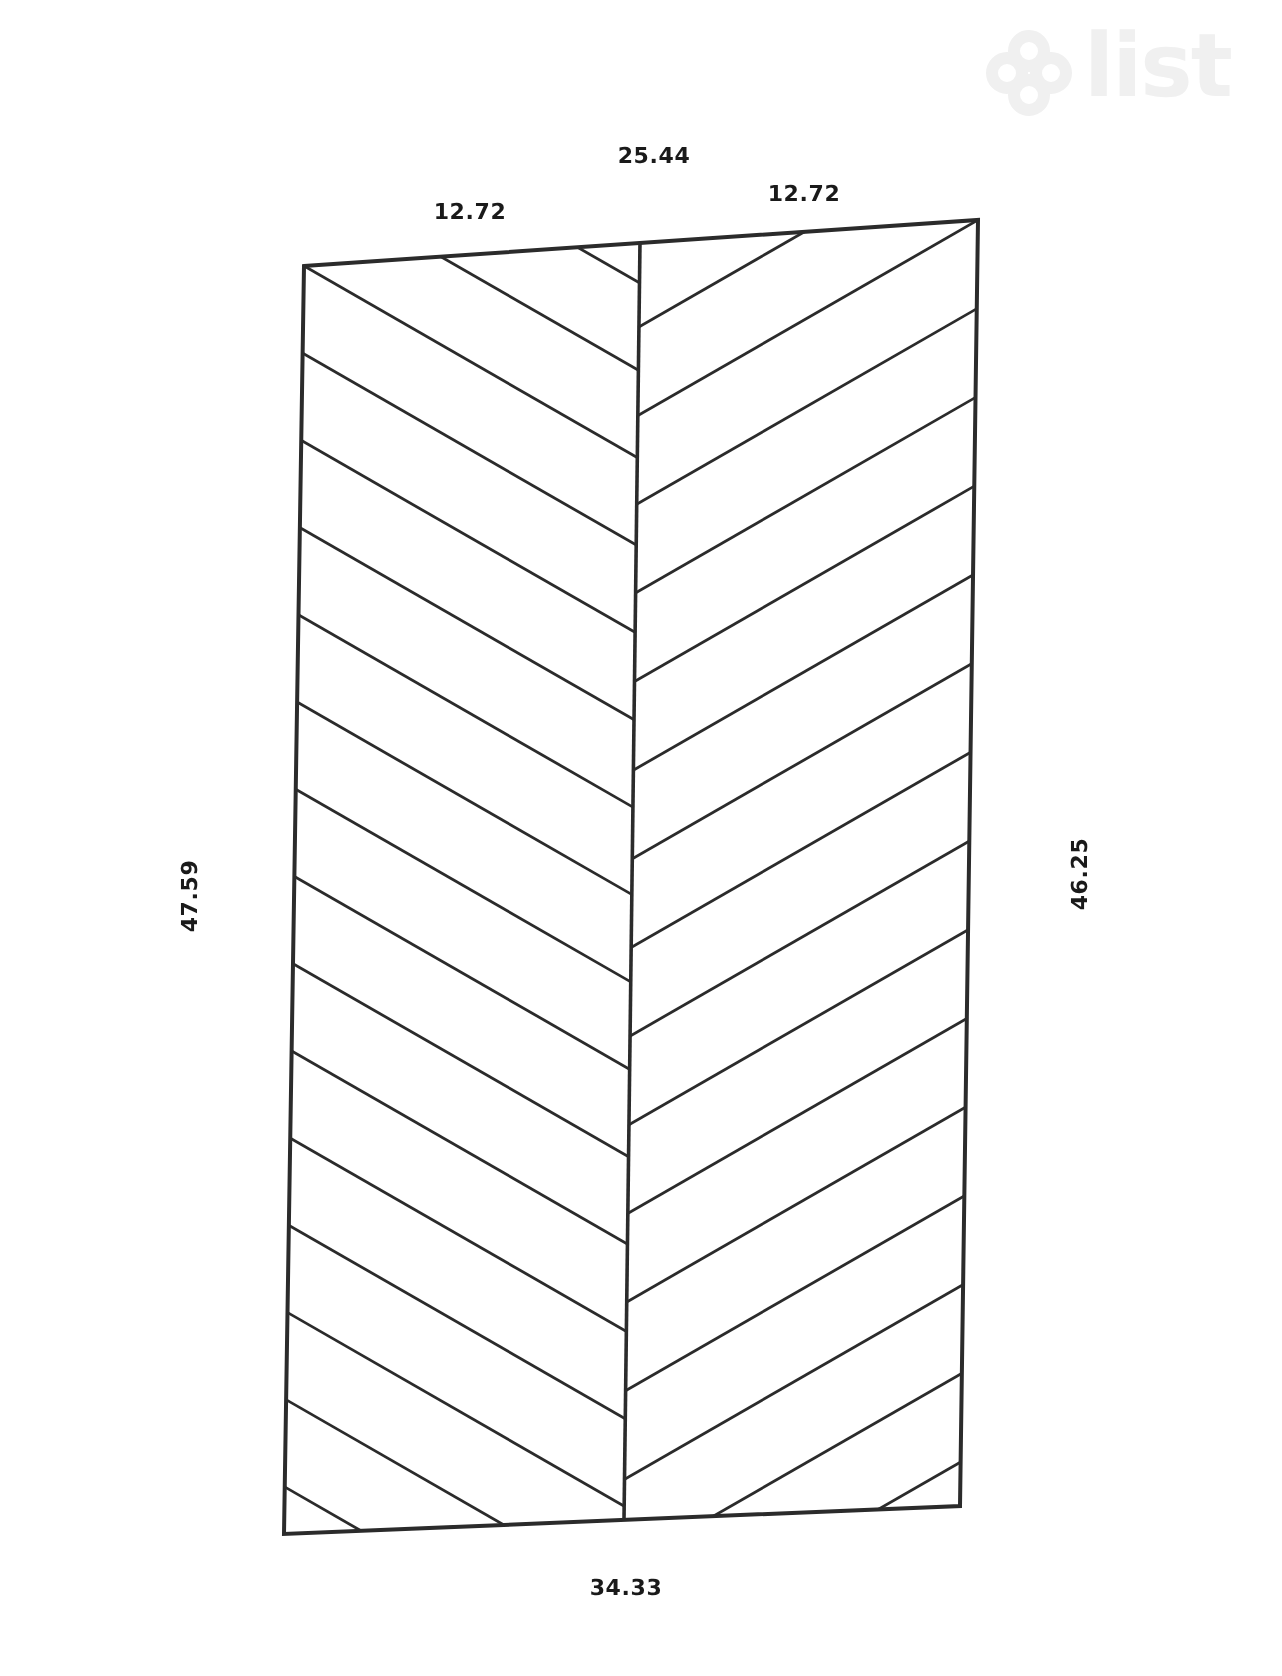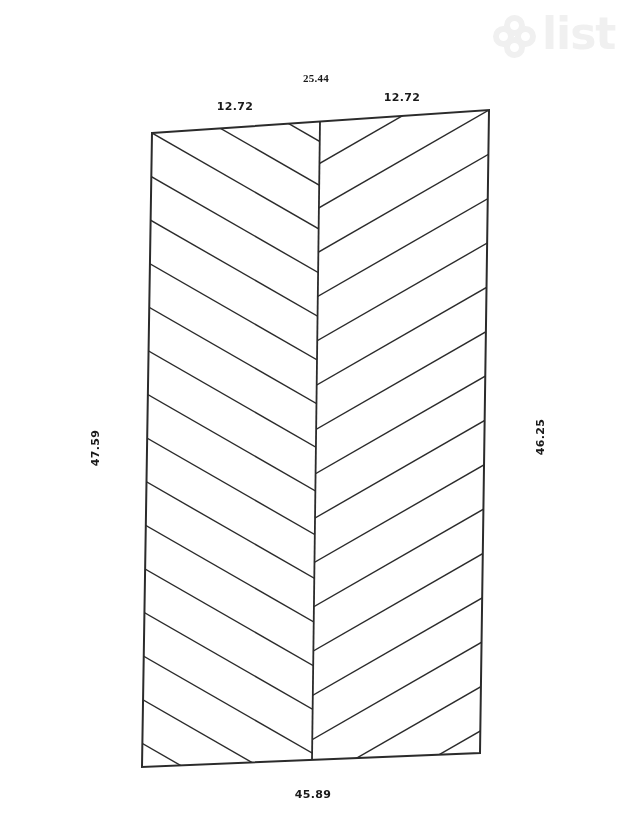--- a/index.html
+++ b/index.html
@@ -18,21 +18,21 @@
     position:absolute;
     font-size:11px;
     font-weight:600;
     color:#1a1a1a;
     letter-spacing:.3px;
     transform:translate(-50%,-50%);
     white-space:nowrap;
     user-select:none;
   }
   .dim.rot{transform:translate(-50%,-50%) rotate(-90deg);}
-  #lbl-top-total {left:316px;top:78px;font-family:Liberation Serif, serif;}
+  #lbl-top-total {left:327px;top:78px;}
   #lbl-top-left  {left:235px;top:106px;}
   #lbl-top-right {left:402px;top:97px;}
   #lbl-left-side {left:95px; top:448px;}
   #lbl-right-side{left:540px;top:437px;}
   #lbl-bottom    {left:313px;top:794px;}
 
   
   .wm{
     position:absolute;
     left:490px;top:14px;
@@ -125,21 +125,21 @@
   <div class="dim" id="lbl-top-total">25.44</div>
 
   <div class="dim" id="lbl-top-left">12.72</div>
 
   <div class="dim" id="lbl-top-right">12.72</div>
 
   <div class="dim rot" id="lbl-left-side">47.59</div>
 
   <div class="dim rot" id="lbl-right-side">46.25</div>
 
-  <div class="dim" id="lbl-bottom">45.89</div>
+  <div class="dim" id="lbl-bottom">34.33</div>
 
   <div class="wm">
     <div class="clover">
       <div class="petal n"></div>
       <div class="petal w"></div>
       <div class="petal e"></div>
       <div class="petal s"></div>
     </div>
     <div class="wm-text">list</div>
   </div>

